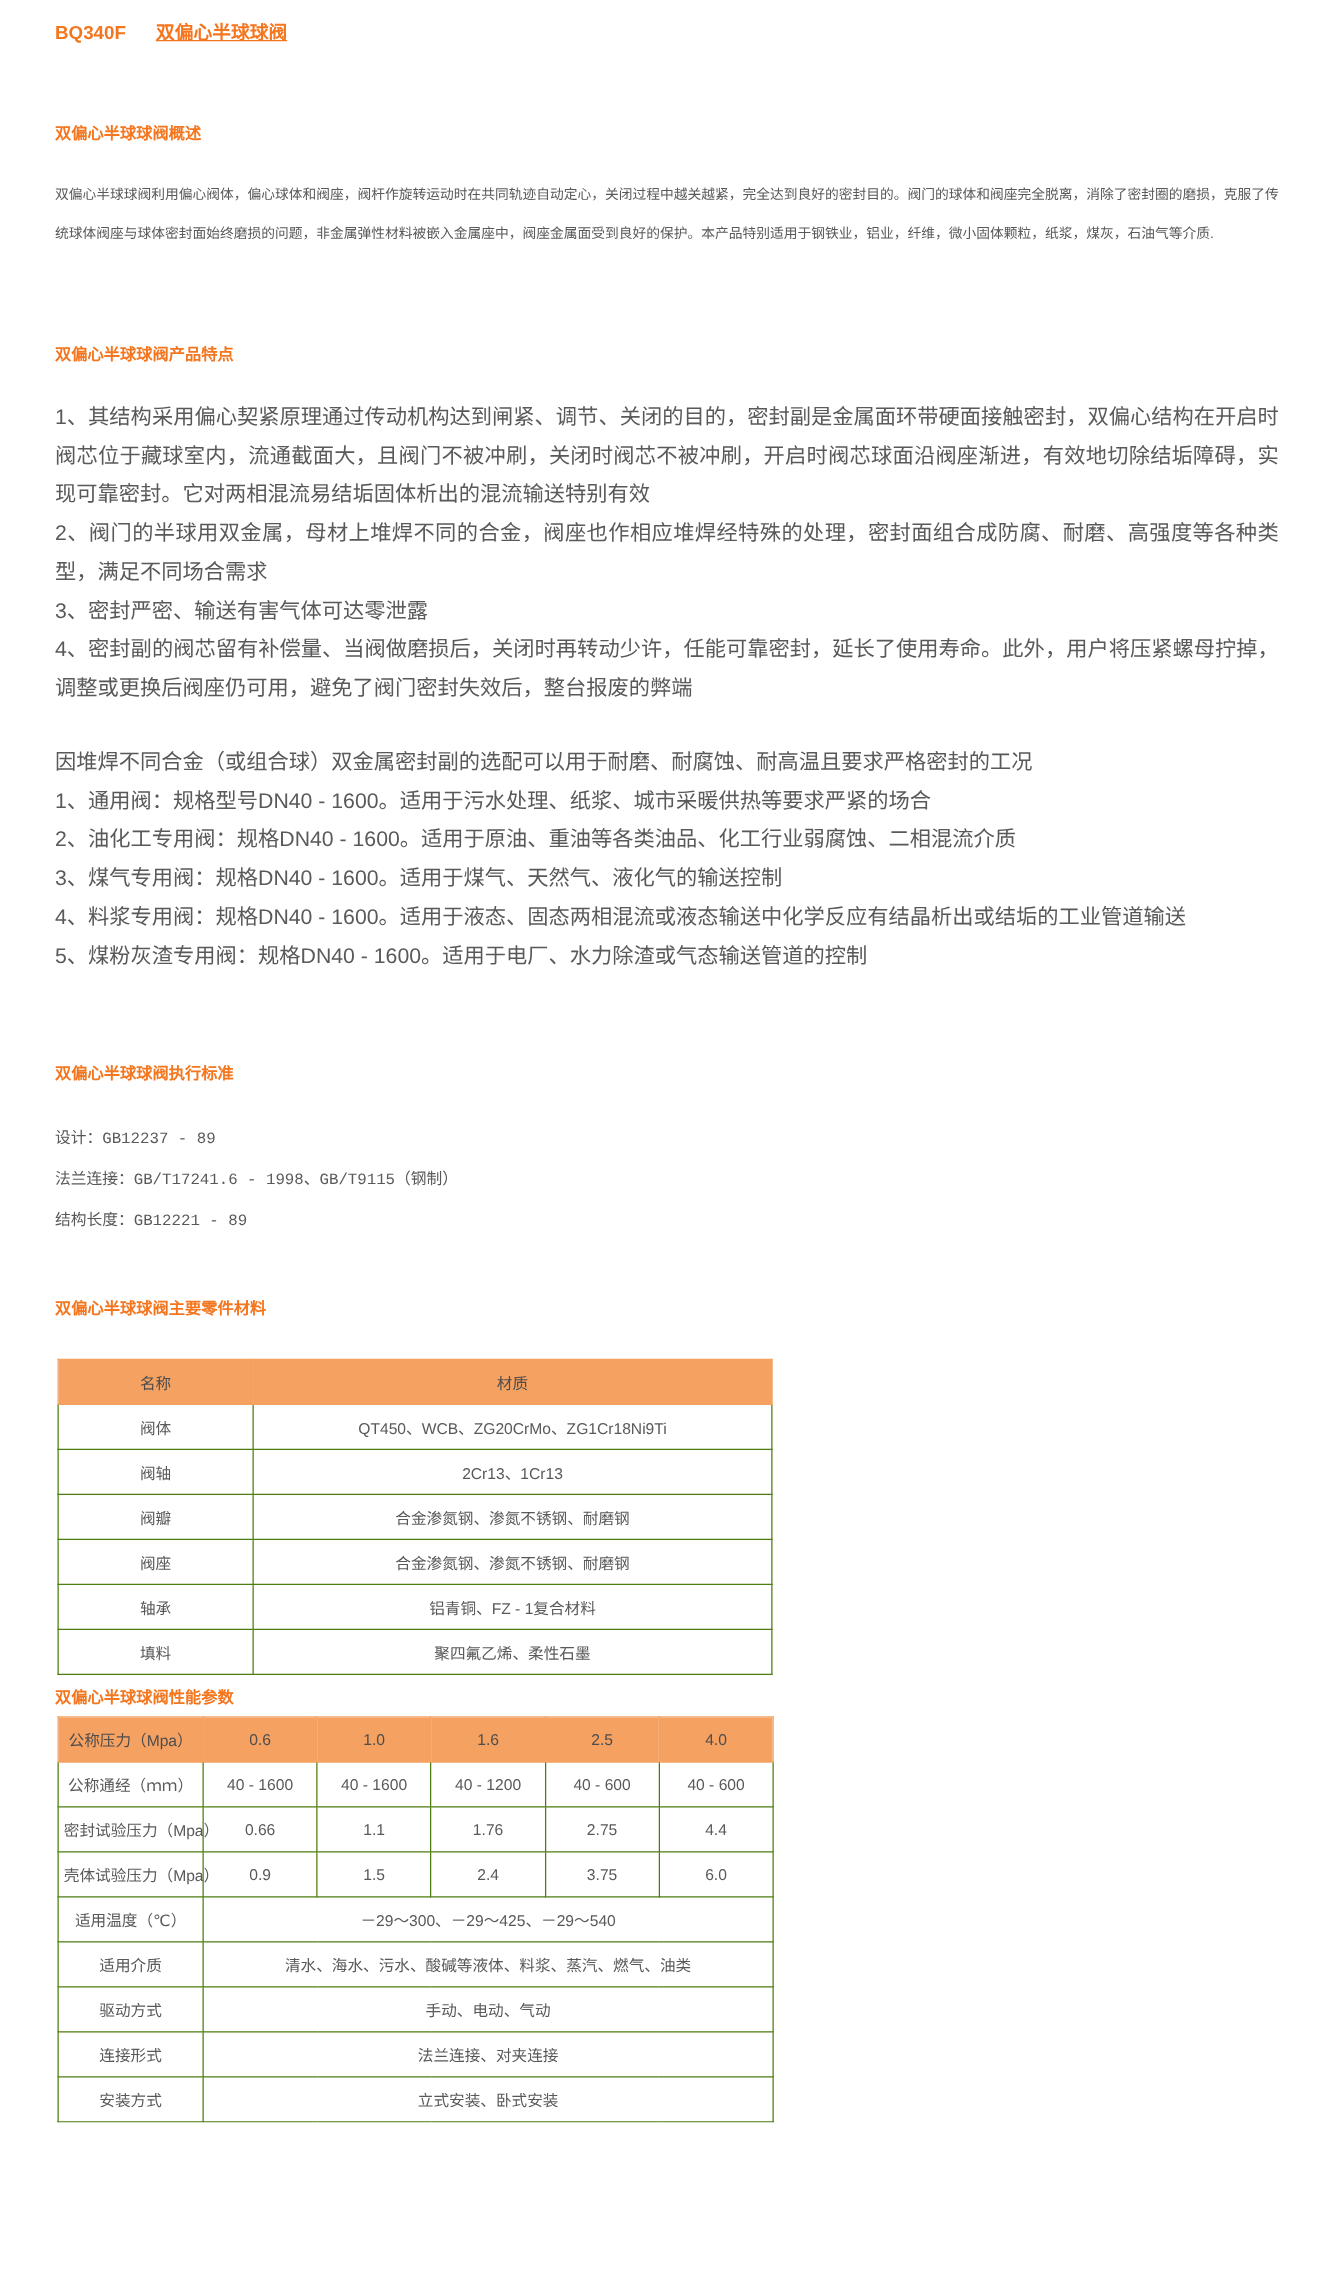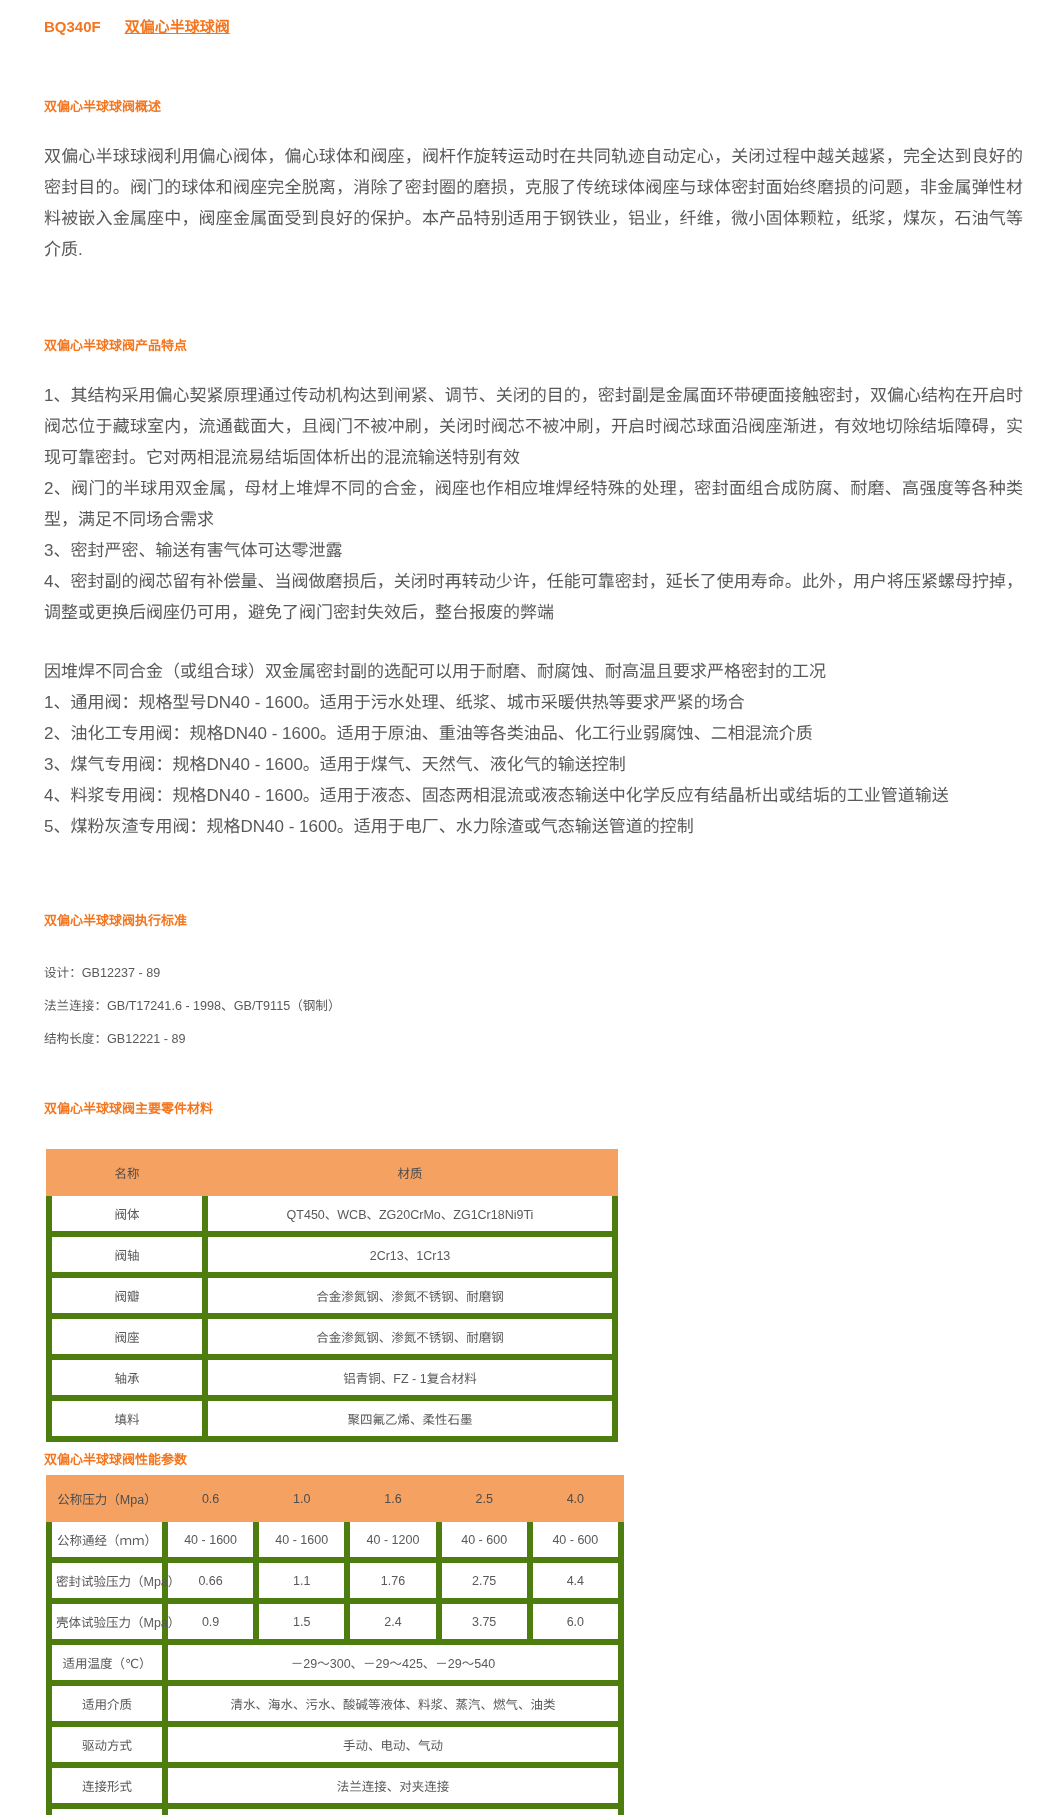--- a/index.html
+++ b/index.html
@@ -47,52 +47,52 @@
     color: #f4761f;
     line-height: 18px;
   }
   .sp-title-1 { margin-top: 61px; }
   .sp-title-2 { margin-top: 72px; }
   .sp-title-3 { margin-top: 70px; }
   .sp-title-4 { margin-top: 44px; }
 
   
   .para {
-    font-size: 17px;
+    font-size: 11px;
     line-height: 31px;
     color: #595959;
     text-align: justify;
     margin: 0;
   }
   .para-block { margin-top: 25px; }
   .gap-mid { height: 28px; }
 
   .list-row {
     font-size: 17px;
     line-height: 31px;
     color: #595959;
     text-align: justify;
   }
 
   .std-row {
     font-size: 12.6px;
     line-height: 33px;
     color: #595959;
   }
-  .std-block { margin-top: 27px; }
+  .std-block { margin-top: 27px; font-family: Liberation Mono, monospace; }
 
   
   table.vtable {
     border-collapse: collapse;
     table-layout: fixed;
     font-size: 12.5px;
     color: #595959;
   }
   table.vtable td, table.vtable th {
-    border: 6px solid #4d7c0f;
+    border: 1px solid #4d7c0f;
     text-align: center;
     vertical-align: middle;
     font-weight: normal;
     padding: 0 4px;
   }
   table.vtable thead td, table.vtable thead th,
   table.vtable td.hdr {
     background: #f5a162;
     color: #4d4d4d;
     border-color: #f5a162;

